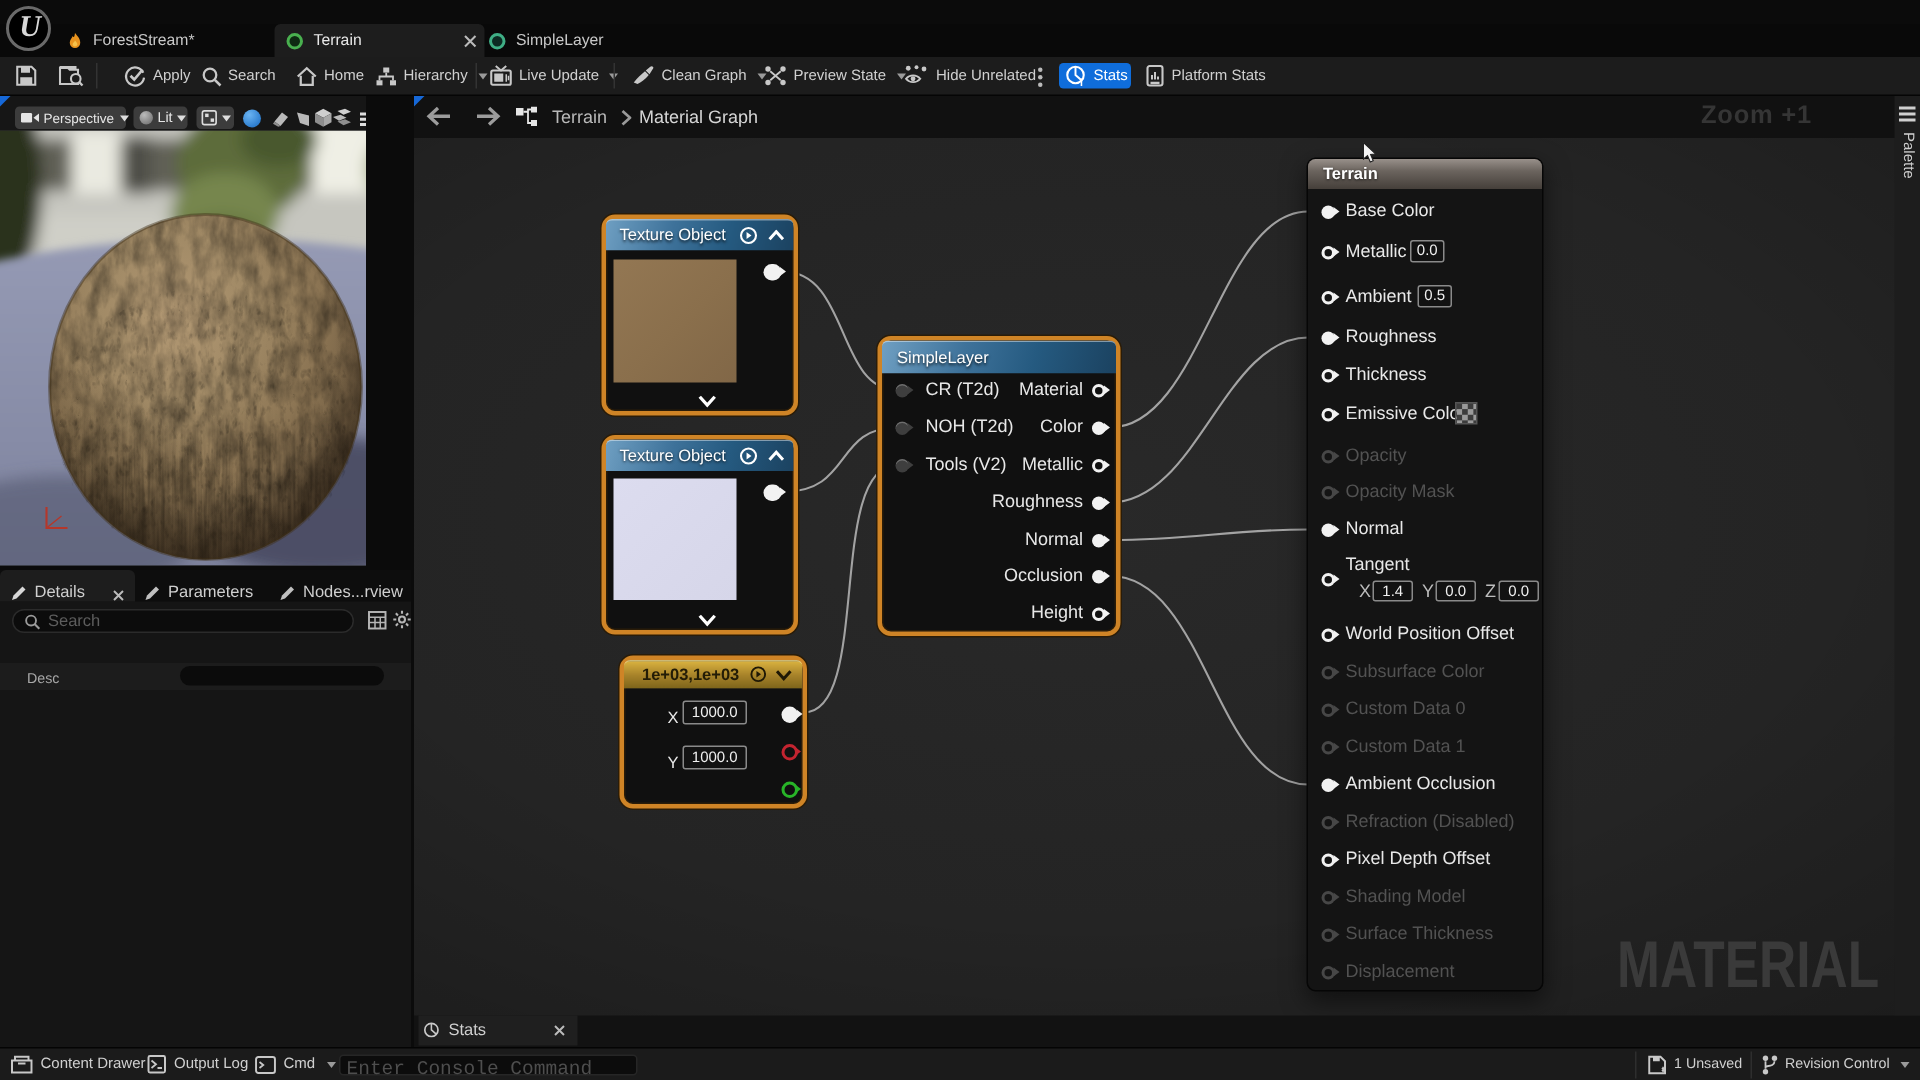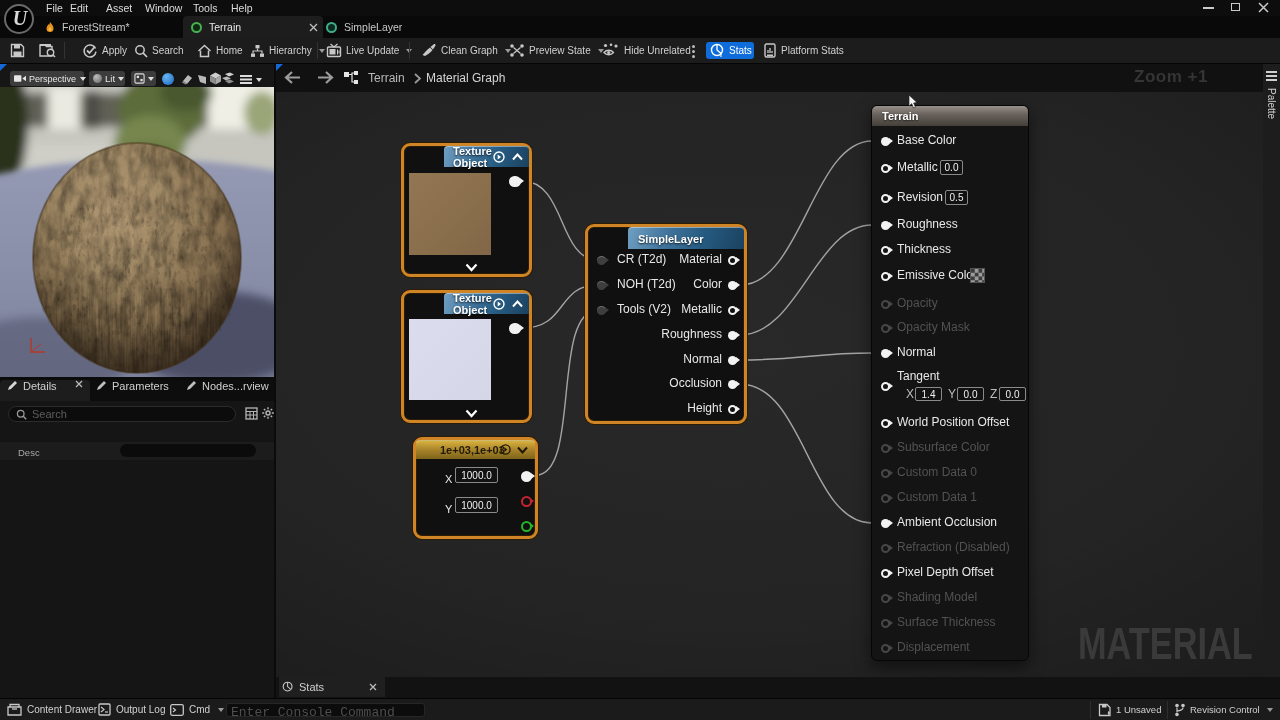--- a/index.html
+++ b/index.html
@@ -8,43 +8,43 @@
 #menubar{left:0;top:0;width:1280px;height:16px;background:#0d0d0d;}
 #menubar .mi{position:absolute;top:2px;font-size:10.5px;color:#dcdcdc;}
 #tabbar{left:0;top:16px;width:1280px;height:22px;background:#090909;}
 .tab{position:absolute;top:0;height:22px;font-size:10.5px;color:#c8c8c8;display:flex;align-items:center;white-space:nowrap;}
 .tab.active{background:#1d1d1d;border-radius:4px 4px 0 0;color:#e8e8e8;}
 #toolbar{left:0;top:38px;width:1280px;height:26px;background:#1c1c1c;border-bottom:1px solid #050505;}
 .tbtn{position:absolute;top:0;height:25px;display:flex;align-items:center;font-size:10px;color:#d0d0d0;gap:4px;white-space:nowrap;}
 .tsep{position:absolute;top:4px;width:1px;height:17px;background:#333;}
 .caret{display:inline-block;width:0;height:0;border-left:3.5px solid transparent;border-right:3.5px solid transparent;border-top:4px solid #9a9a9a;margin-left:3px;}
 
-#viewport{left:0;top:64px;width:274px;height:313px;background:#151515;overflow:hidden;}
+#viewport{left:0;top:64px;width:244px;height:313px;background:#151515;overflow:hidden;}
 #vp-toolbar{left:0;top:0;width:274px;height:23px;background:#161616;}
 .vpill{position:absolute;top:7px;height:15px;background:#3c3c3c;border-radius:3px;display:flex;align-items:center;font-size:10px;color:#e6e6e6;gap:3px;padding:0 4px;white-space:nowrap;}
 .vpill svg,.vpill span{flex-shrink:0;}
 #scene{left:0;top:23px;width:274px;height:290px;}
 
 #details{left:0;top:380px;width:274px;height:318px;background:#151515;}
 #dtabs{left:0;top:0;width:274px;height:21px;background:#0d0d0d;}
-.dtab{position:absolute;top:0;height:21px;display:flex;align-items:flex-start;font-size:11px;color:#cfcfcf;gap:5px;}
+.dtab{position:absolute;top:0;height:21px;display:flex;align-items:flex-end;font-size:11px;color:#cfcfcf;gap:5px;}
 .dtab.active{background:#1d1d1d;border-radius:4px 4px 0 0;}
 #dsearch{left:8px;top:26px;width:228px;height:16px;background:#0c0c0c;border:1px solid #2b2b2b;border-radius:9px;display:flex;align-items:center;font-size:11px;color:#5d5d5d;}
 #dsection{left:0;top:46px;width:274px;height:16px;background:#202020;font-size:10px;font-weight:bold;color:#d8d8d8;display:flex;align-items:center;}
 
 #graph{left:276px;top:64px;width:1004px;height:634px;background:#242424;overflow:hidden;}
 #gtop{left:0;top:0;width:1004px;height:28px;background:#111;}
 #gvignette{left:0;top:28px;width:1004px;height:606px;background:radial-gradient(ellipse 90% 80% at 45% 42%, rgba(70,70,70,0.14), rgba(0,0,0,0) 55%, rgba(0,0,0,0.28) 100%);}
 #palette{left:987px;top:0;width:17px;height:613px;background:#1d1d1d;}
 #gbottom{left:0;top:613px;width:1004px;height:21px;background:#121212;}
 #watermark{left:802px;top:555px;font-size:44px;font-weight:bold;color:#3a3a3a;transform:scaleX(0.78);transform-origin:0 0;letter-spacing:0;}
 
 .node{position:absolute;background:#101010;border-radius:6px;}
 .sel{border:3px solid #cf8426;border-radius:9px;box-shadow:0 0 0 1px #2a1c08, inset 0 0 0 1px #2a1c08;}
-.bluehead{background:linear-gradient(105deg,#6f9fc2 0%,#3e729a 35%,#255a80 65%,#1b4260 100%);border-radius:4px 4px 0 0;border-top:1px solid rgba(255,255,255,.45);color:#fff;font-weight:bold;font-size:11px;text-shadow:0 1px 2px rgba(0,0,0,.8);margin-left:40px;}
+.bluehead{background:linear-gradient(105deg,#6f9fc2 0%,#3e729a 35%,#255a80 65%,#1b4260 100%);border-radius:4px 4px 0 0;border-top:1px solid rgba(255,255,255,.45);color:#fff;font-weight:normal;font-size:11px;text-shadow:0 1px 2px rgba(0,0,0,.8);}
 .goldhead{background:linear-gradient(180deg,#d8b13e 0%,#a8832a 50%,#7d641a 100%);border-radius:4px 4px 0 0;border-top:1px solid rgba(255,240,180,.6);color:#231c06;font-weight:bold;font-size:11px;}
 .pinlabel{position:absolute;font-size:12px;color:#e8e8e8;white-space:nowrap;line-height:13px;}
 .pin{position:absolute;width:9px;height:9px;border-radius:50%;}
 .pin::after{content:'';position:absolute;left:8px;top:1.1px;border-left:4.5px solid #f2f2f2;border-top:3.4px solid transparent;border-bottom:3.4px solid transparent;}
 .pf{background:#f2f2f2;}
 .ph{width:9px;height:9px;border:2px solid #f2f2f2;box-sizing:border-box;}
 .ph::after{left:6px;top:-0.9px;}
 .pd{width:9px;height:9px;border:2px solid #474747;box-sizing:border-box;}
 .pd::after{left:6px;top:-0.9px;border-left-color:#474747;}
 .pg{background:#3e3e3e;box-shadow:inset 0 1px 0 rgba(255,255,255,.25);}
@@ -56,34 +56,20 @@
 .phr::after{left:7px;top:0;border-left-color:#c42430;}
 .phg{width:11px;height:11px;border:2.5px solid #28b428;box-sizing:border-box;}
 .phg::after{left:7px;top:0;border-left-color:#28b428;}
 .vbox{position:absolute;height:16px;background:#121212;border:1px solid #8a8a8a;border-radius:2px;color:#f0f0f0;font-size:10px;display:flex;align-items:center;justify-content:center;}
 
 #statusbar{left:0;top:698px;width:1280px;height:22px;background:#1b1b1b;border-top:1px solid #040404;}
 .sbtn{position:absolute;top:0;height:21px;display:flex;align-items:center;font-size:10px;color:#d0d0d0;gap:5px;white-space:nowrap;}
 </style></head>
 <body>
 <div id="app">
-  <div id="menubar" class="abs">
-    <div class="mi" style="left:46px">File</div>
-    <div class="mi" style="left:70px">Edit</div>
-    <div class="mi" style="left:106px">Asset</div>
-    <div class="mi" style="left:145px">Window</div>
-    <div class="mi" style="left:193px">Tools</div>
-    <div class="mi" style="left:231px">Help</div>
-
-    <div class="abs" style="left:1203px;top:7px;width:11px;height:1.5px;background:#c9c9c9"></div>
-    <div class="abs" style="left:1231px;top:3px;width:9px;height:8px;border:1.5px solid #c9c9c9"></div>
-    <svg class="abs" style="left:1258px;top:2px" width="11" height="11" viewBox="0 0 11 11">
-        <path d="M1 1 L10 10 M10 1 L1 10" stroke="#c9c9c9" stroke-width="1.5"></path>
-      </svg>
-  </div>
 
   <div class="abs" style="left:4px;top:4px;width:30px;height:30px;border-radius:50%;background:#000;border:2px solid #6a6a6a;z-index:5"></div>
   <div class="abs" style="left:9px;top:7px;width:22px;height:24px;color:#d8d8d8;font-family:'Liberation Serif',serif;font-style:italic;font-weight:bold;font-size:20px;text-align:center;z-index:6">U</div>
   <div id="tabbar" class="abs">
     <div class="tab" style="left:44px">
       <svg width="12" height="12" viewBox="0 0 12 12" style="margin-right:6px">
           <path d="M6 1 C7.5 3 9.5 4.5 9.5 7.5 A3.5 3.5 0 0 1 2.5 7.5 C2.5 5.5 4 4.5 4.5 3 C5 4 5.5 4.5 6 1Z" fill="#e8931e"></path>
           <path d="M6 6 C6.8 7 7.6 7.6 7.6 8.8 A1.7 1.7 0 0 1 4.4 8.8 C4.4 7.6 5.5 7.2 6 6Z" fill="#f6c14a"></path>
         </svg>
       ForestStream*</div>
@@ -439,21 +425,21 @@
       <svg style="position:absolute;left:61px;top:116px" width="13" height="9" viewBox="0 0 13 9">
           <path d="M1.5 1.5 L6.5 7 L11.5 1.5" stroke="#fff" stroke-width="2.2" fill="none"></path>
         </svg>
     </div>
 
     <div class="node sel" style="left:309px;top:160px;width:162px;height:200px">
       <div class="bluehead" style="height:22px;display:flex;align-items:center;padding-left:10px">SimpleLayer</div>
     </div>
 
     <div class="node sel" style="left:137px;top:373px;width:125px;height:102px">
-      <div class="goldhead" style="height:19px;display:flex;align-items:center;padding-left:24px">1e+03,1e+03</div>
+      <div class="goldhead" style="height:19px;display:flex;align-items:center;padding-left:12px">1e+03,1e+03</div>
       <svg style="position:absolute;right:24px;top:4px" width="11" height="11" viewBox="0 0 12 12">
           <circle cx="6" cy="6" r="5" fill="none" stroke="#1f1805" stroke-width="1.4"></circle>
           <path d="M4.7 3.6 L8 6 L4.7 8.4 Z" fill="#1f1805"></path>
         </svg>
       <svg style="position:absolute;right:7px;top:6px" width="11" height="8" viewBox="0 0 11 8">
           <path d="M1 1.5 L5.5 6.5 L10 1.5" stroke="#1f1805" stroke-width="2" fill="none"></path>
         </svg>
       <div style="position:absolute;left:29px;top:33px;font-size:11px;color:#e8e8e8">X</div>
       <div class="vbox" style="left:39px;top:27px;width:43px;">1000.0</div>
       <div style="position:absolute;left:29px;top:63px;font-size:11px;color:#e8e8e8">Y</div>
@@ -463,21 +449,21 @@
     <div class="node" style="left:595px;top:41px;width:158px;height:556px;background:#141414;box-shadow:0 6px 16px rgba(0,0,0,.5);border:1px solid #060606">
       <div style="height:20px;background:linear-gradient(180deg,#98908a 0%,#6b645e 40%,#453f3a 100%);border-radius:5px 5px 0 0;display:flex;align-items:center;padding-left:10px;font-size:11px;font-weight:bold;color:#fff;text-shadow:0 1px 2px rgba(0,0,0,.7)">Terrain</div>
     </div>
     <div id="tpins">
       <div class="pin pf" style="left:605px;top:73px"></div>
       <div class="pinlabel" style="left:621px;top:70px">Base Color</div>
       <div class="pin ph" style="left:605px;top:100px"></div>
       <div class="pinlabel" style="left:621px;top:97px">Metallic</div>
       <div class="vbox" style="left:664px;top:96px;width:23px;height:15px">0.0</div>
       <div class="pin ph" style="left:605px;top:130px"></div>
-      <div class="pinlabel" style="left:621px;top:127px">Revision</div>
+      <div class="pinlabel" style="left:621px;top:127px">Ambient</div>
       <div class="vbox" style="left:669px;top:126px;width:23px;height:15px">0.5</div>
       <div class="pin pf" style="left:605px;top:157px"></div>
       <div class="pinlabel" style="left:621px;top:154px">Roughness</div>
       <div class="pin ph" style="left:605px;top:182px"></div>
       <div class="pinlabel" style="left:621px;top:179px">Thickness</div>
       <div class="pin ph" style="left:605px;top:208px"></div>
       <div class="pinlabel" style="left:621px;top:205px">Emissive Color</div>
       <div class="abs" style="left:694px;top:204px;width:15px;height:15px;background:repeating-conic-gradient(#9a9a9a 0% 25%, #3c3c3c 0% 50%);background-size:7.5px 7.5px;border:1px solid #555"></div>
       <div class="pin pd" style="left:605px;top:236px"></div>
       <div class="pinlabel ld" style="left:621px;top:233px">Opacity</div>

